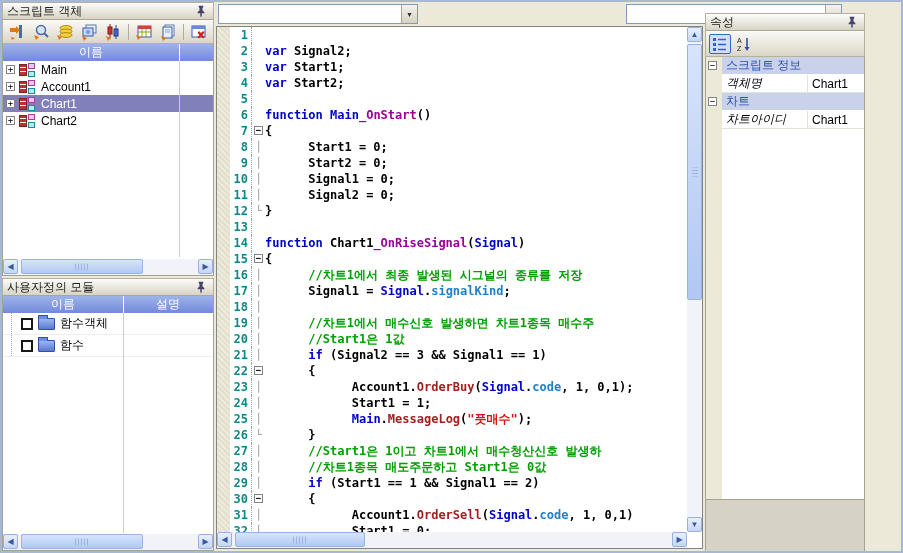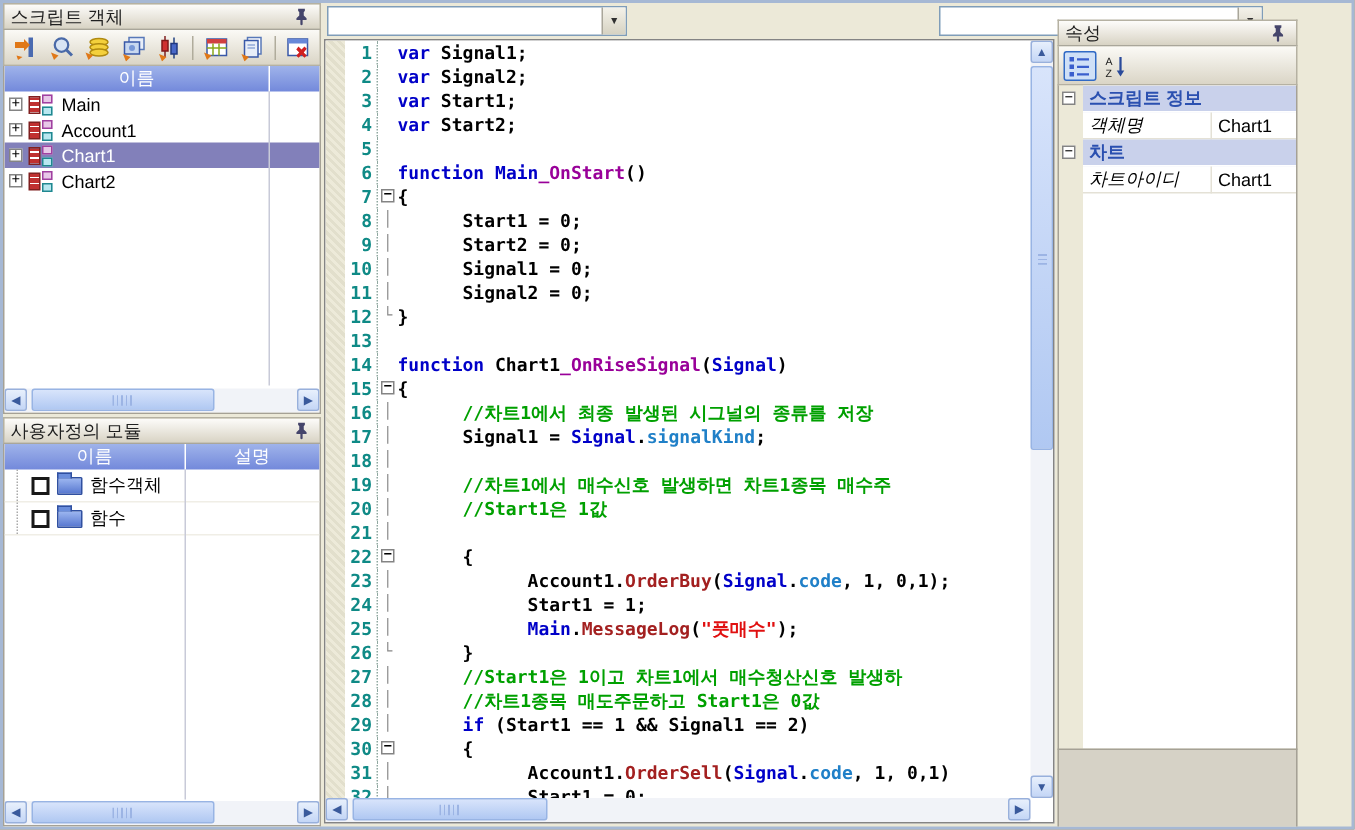--- a/index.html
+++ b/index.html
@@ -99,21 +99,21 @@
   .tk-pl  { color:#000; }
   
   #right { position:absolute; left:703px; top:11px; width:160px; height:549px; }
   #propgrid { position:absolute; left:0; top:44px; right:0; height:443px;
     border:1px solid #A5A195; border-top:none;
     background:linear-gradient(90deg,#ECE9D8 0 16px,#fff 16px); overflow:hidden; }
   .pcat { height:18px; display:flex; align-items:center; }
   .pcat .sb { width:16px; flex:none; position:relative; height:100%; }
   .pm { position:absolute; left:2px; top:4px; width:9px; height:9px; border:1px solid #848484;
     background:#fff; font-size:9px; line-height:7px; text-align:center; font-family:"DejaVu Sans Mono",monospace;}
-  .pcat .lab { flex:1; height:100%; background:#C9D1EB; color:#2B50B0; font-weight:bold;
+  .pcat .lab { flex:1; height:100%; background:#C9D1EB; color:#2B50B0; font-weight:normal;
     display:flex; align-items:center; padding-left:4px; border-bottom:1px solid #fff; }
   .prow { height:18px; display:flex; align-items:center; }
   .prow .sb { width:16px; flex:none; height:100%; }
   .prow .nm { width:86px; flex:none; height:100%; display:flex; align-items:center; padding-left:4px;
     border-right:1px solid #E4E1D6; border-bottom:1px solid #E4E1D6; background:#fff;font-style:italic;}
   .prow .vl { flex:1; height:100%; display:flex; align-items:center; padding-left:4px;
     border-bottom:1px solid #E4E1D6; background:#fff;}
   #rbottom { position:absolute; left:0; right:0; top:487px; bottom:0;
     background:#D6D2C6; border:1px solid #A5A195; border-top:none; }
 </style>
@@ -312,41 +312,41 @@
       <button class="findbtn">
         <svg width="13" height="13" viewBox="0 0 16 16">
             <circle cx="6.5" cy="6.5" r="4.5" fill="#EAF0F8" stroke="#C08828" stroke-width="1.6"></circle>
             <line x1="10" y1="10" x2="14.5" y2="14.5" stroke="#C08828" stroke-width="2.2"></line>
           </svg>
         <span>찾기</span>
       </button>
     </div>
     <div id="editor">
       <div id="lines">
-          <div class="cl"><span class="ln">1</span><span class="fold"></span><span class="ct"><span class="tk-kw">var</span><span class="tk-pl"> Signal1;</span></span></div>
+          <div class="cl"><span class="ln">1</span><span class="fold"></span></div>
           <div class="cl"><span class="ln">2</span><span class="fold"></span><span class="ct"><span class="tk-kw">var</span><span class="tk-pl"> Signal2;</span></span></div>
           <div class="cl"><span class="ln">3</span><span class="fold"></span><span class="ct"><span class="tk-kw">var</span><span class="tk-pl"> Start1;</span></span></div>
           <div class="cl"><span class="ln">4</span><span class="fold"></span><span class="ct"><span class="tk-kw">var</span><span class="tk-pl"> Start2;</span></span></div>
           <div class="cl"><span class="ln">5</span><span class="fold"></span><span class="ct"></span></div>
           <div class="cl"><span class="ln">6</span><span class="fold"></span><span class="ct"><span class="tk-kw">function</span><span class="tk-pl"> </span><span class="tk-obj">Main</span><span class="tk-ev">_OnStart</span><span class="tk-pl">()</span></span></div>
           <div class="cl"><span class="ln">7</span><span class="fold"><span class="foldbox">−</span></span><span class="ct"><span class="tk-pl">{</span></span></div>
           <div class="cl"><span class="ln">8</span><span class="fold">│</span><span class="ct"><span class="tk-pl">      Start1 = 0;</span></span></div>
           <div class="cl"><span class="ln">9</span><span class="fold">│</span><span class="ct"><span class="tk-pl">      Start2 = 0;</span></span></div>
           <div class="cl"><span class="ln">10</span><span class="fold">│</span><span class="ct"><span class="tk-pl">      Signal1 = 0;</span></span></div>
           <div class="cl"><span class="ln">11</span><span class="fold">│</span><span class="ct"><span class="tk-pl">      Signal2 = 0;</span></span></div>
           <div class="cl"><span class="ln">12</span><span class="fold">└</span><span class="ct"><span class="tk-pl">}</span></span></div>
           <div class="cl"><span class="ln">13</span><span class="fold"></span><span class="ct"></span></div>
           <div class="cl"><span class="ln">14</span><span class="fold"></span><span class="ct"><span class="tk-kw">function</span><span class="tk-pl"> Chart1</span><span class="tk-ev">_OnRiseSignal</span><span class="tk-pl">(</span><span class="tk-obj">Signal</span><span class="tk-pl">)</span></span></div>
           <div class="cl"><span class="ln">15</span><span class="fold"><span class="foldbox">−</span></span><span class="ct"><span class="tk-pl">{</span></span></div>
           <div class="cl"><span class="ln">16</span><span class="fold">│</span><span class="ct"><span class="tk-cm">      //차트1에서 최종 발생된 시그널의 종류를 저장</span></span></div>
           <div class="cl"><span class="ln">17</span><span class="fold">│</span><span class="ct"><span class="tk-pl">      Signal1 = </span><span class="tk-obj">Signal</span><span class="tk-pl">.</span><span class="tk-mem">signalKind</span><span class="tk-pl">;</span></span></div>
           <div class="cl"><span class="ln">18</span><span class="fold">│</span></div>
           <div class="cl"><span class="ln">19</span><span class="fold">│</span><span class="ct"><span class="tk-cm">      //차트1에서 매수신호 발생하면 차트1종목 매수주</span></span></div>
           <div class="cl"><span class="ln">20</span><span class="fold">│</span><span class="ct"><span class="tk-cm">      //Start1은 1값</span></span></div>
-          <div class="cl"><span class="ln">21</span><span class="fold">│</span></div>
+          <div class="cl"><span class="ln">21</span><span class="fold">│</span><span class="ct"><span class="tk-pl">      </span><span class="tk-kw">if</span><span class="tk-pl"> (Signal2 == 3 &amp;&amp; Signal1 == 1)</span></span></div>
           <div class="cl"><span class="ln">22</span><span class="fold"><span class="foldbox">−</span></span><span class="ct"><span class="tk-pl">      {</span></span></div>
           <div class="cl"><span class="ln">23</span><span class="fold">│</span><span class="ct"><span class="tk-pl">            Account1.</span><span class="tk-mth">OrderBuy</span><span class="tk-pl">(</span><span class="tk-obj">Signal</span><span class="tk-pl">.</span><span class="tk-mem">code</span><span class="tk-pl">, 1, 0,1);</span></span></div>
           <div class="cl"><span class="ln">24</span><span class="fold">│</span><span class="ct"><span class="tk-pl">            Start1 = 1;</span></span></div>
           <div class="cl"><span class="ln">25</span><span class="fold">│</span><span class="ct"><span class="tk-pl">            </span><span class="tk-obj">Main</span><span class="tk-pl">.</span><span class="tk-mth">MessageLog</span><span class="tk-pl">(</span><span class="tk-str">"풋매수"</span><span class="tk-pl">);</span></span></div>
           <div class="cl"><span class="ln">26</span><span class="fold">└</span><span class="ct"><span class="tk-pl">      }</span></span></div>
           <div class="cl"><span class="ln">27</span><span class="fold">│</span><span class="ct"><span class="tk-cm">      //Start1은 1이고 차트1에서 매수청산신호 발생하</span></span></div>
           <div class="cl"><span class="ln">28</span><span class="fold">│</span><span class="ct"><span class="tk-cm">      //차트1종목 매도주문하고 Start1은 0값</span></span></div>
           <div class="cl"><span class="ln">29</span><span class="fold">│</span><span class="ct"><span class="tk-pl">      </span><span class="tk-kw">if</span><span class="tk-pl"> (Start1 == 1 &amp;&amp; Signal1 == 2)</span></span></div>
           <div class="cl"><span class="ln">30</span><span class="fold"><span class="foldbox">−</span></span><span class="ct"><span class="tk-pl">      {</span></span></div>
           <div class="cl"><span class="ln">31</span><span class="fold">│</span><span class="ct"><span class="tk-pl">            Account1.</span><span class="tk-mth">OrderSell</span><span class="tk-pl">(</span><span class="tk-obj">Signal</span><span class="tk-pl">.</span><span class="tk-mem">code</span><span class="tk-pl">, 1, 0,1)</span></span></div>

